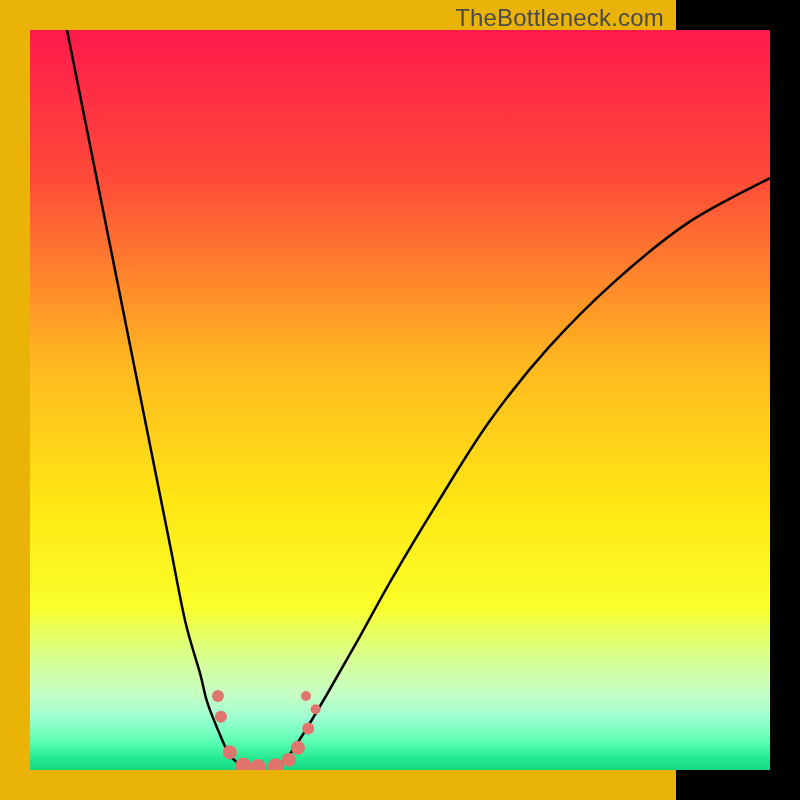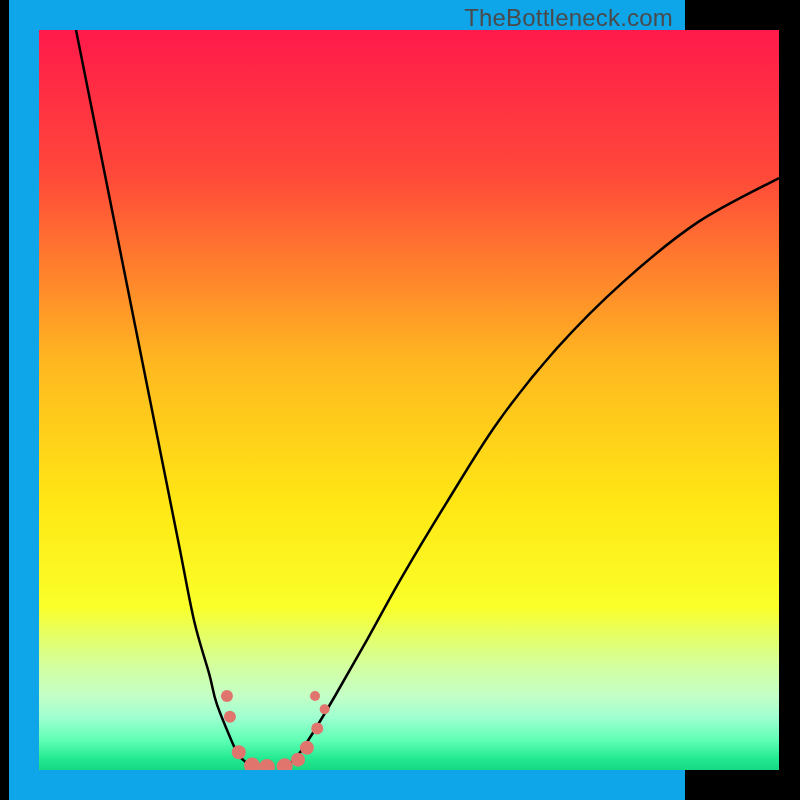--- a/index.html
+++ b/index.html
@@ -7,24 +7,24 @@
     padding: 0;
     width: 800px;
     height: 800px;
     overflow: hidden;
     background: #000;
     font-family: Arial, Helvetica, sans-serif;
   }
   .frame {
     position: absolute;
     top: 0;
-    left: 9px;
+    left: 0;
     width: 676px;
     height: 800px;
-    background: #0ea5e9;
+    background: #eab308;
   }
   .plot {
     position: absolute;
     top: 30px;
     left: 30px;
     width: 740px;
     height: 740px;
   }
   .watermark {
     position: absolute;

